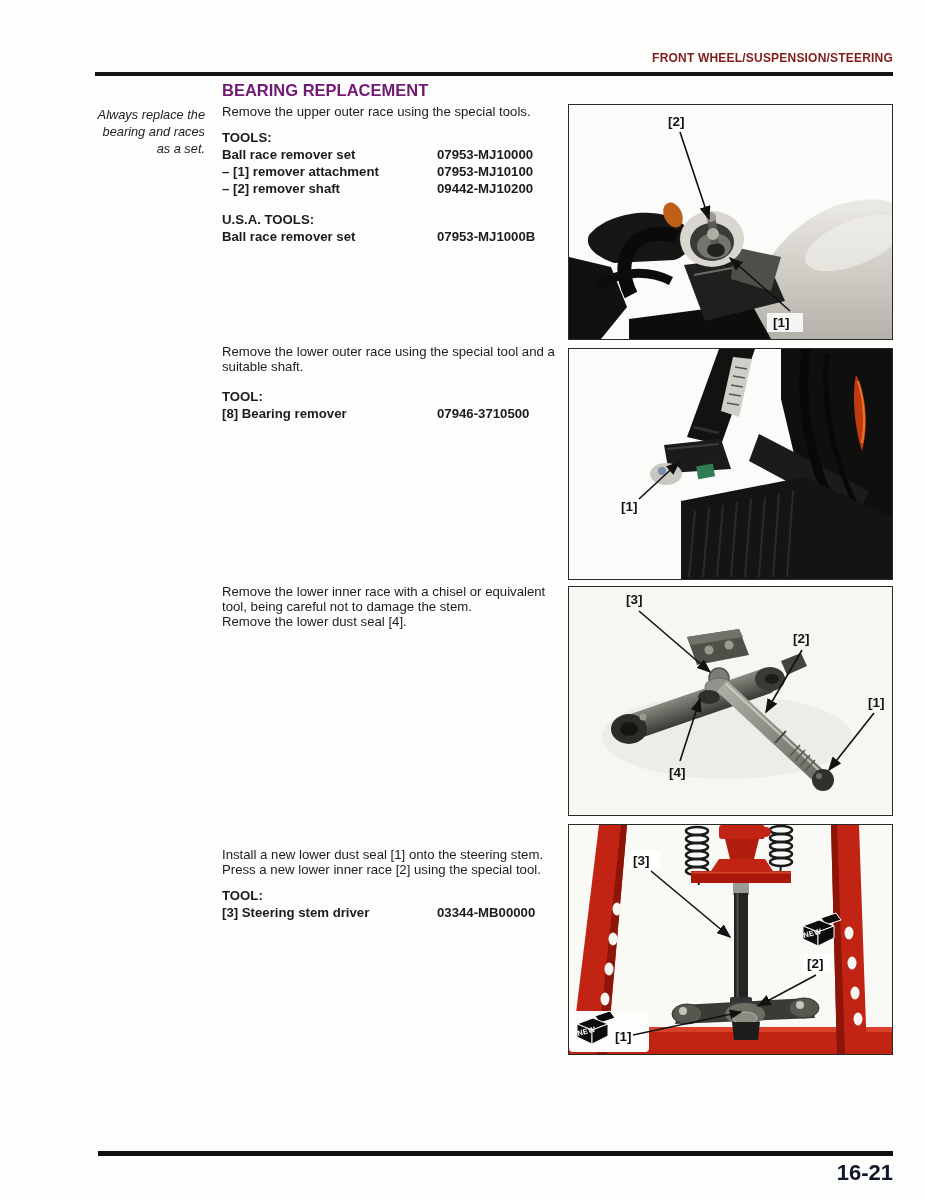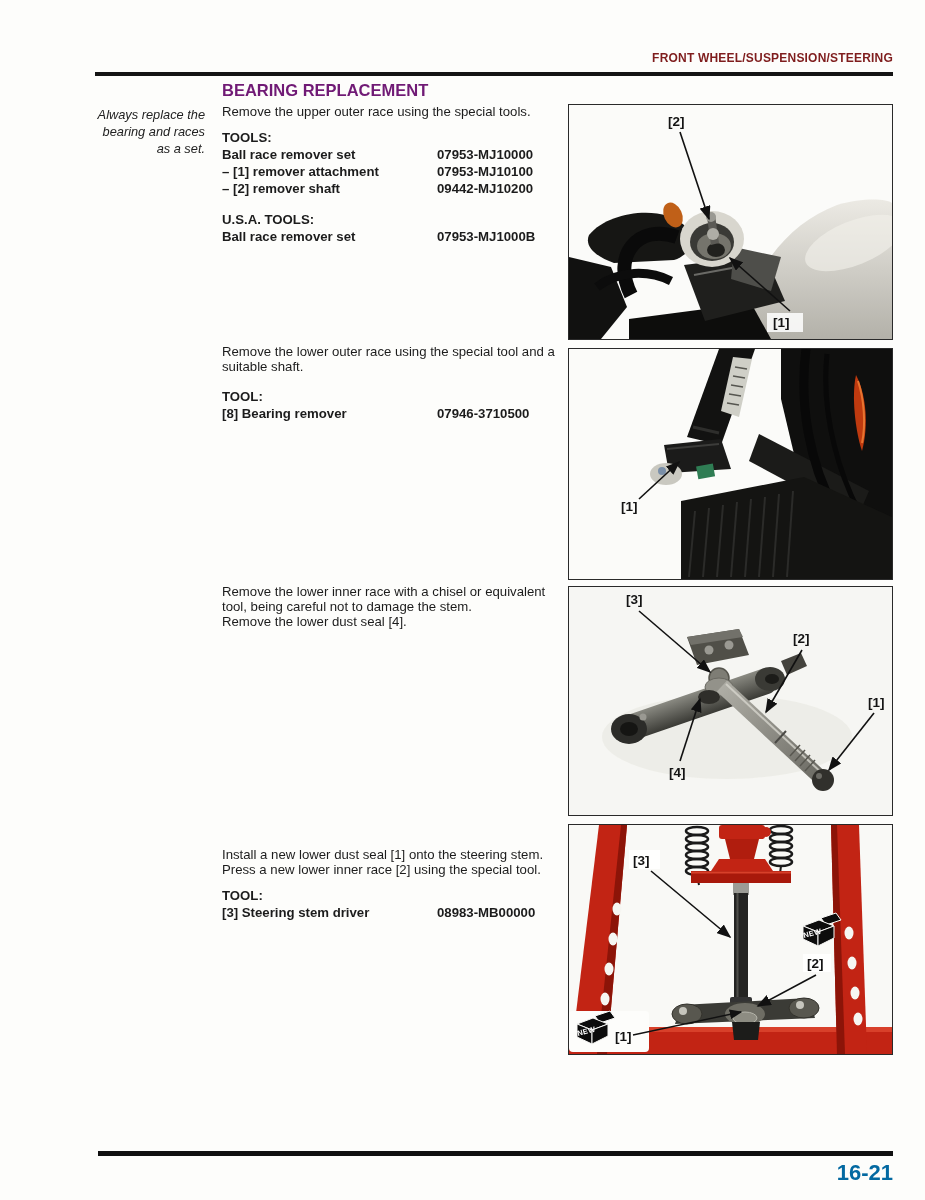--- a/index.html
+++ b/index.html
@@ -44,21 +44,21 @@
   .fig1 { top:104px; height:234px; }
   .fig2 { top:348px; height:230px; }
   .fig3 { top:586px; height:228px; }
   .fig4 { top:824px; height:229px; }
   .figure svg { display:block; width:100%; height:100%; }
   .fig-label { font-family:"Liberation Sans",sans-serif; font-size:13.5px; font-weight:600; fill:#141414; }
   .new-txt { font-family:"Liberation Sans",sans-serif; font-size:7.5px; font-weight:bold; fill:#ffffff; letter-spacing:.3px; }
 
   
   .footer-rule { position:absolute; top:1151px; left:98px; right:32px; height:5px; background:#101010; }
-  .page-number { position:absolute; top:1160px; right:32px; font-size:22px; font-weight:bold; color:#0369a1; }
+  .page-number { position:absolute; top:1160px; right:32px; font-size:22px; font-weight:bold; color:#0f172a; }
 </style>
 </head>
 <body>
 
 <div class="page">
 
   <div class="header-title">FRONT WHEEL/SUSPENSION/STEERING</div>
   <div class="header-rule"></div>
   <div class="section-heading">BEARING REPLACEMENT</div>
 
@@ -100,21 +100,21 @@
     <p class="mt7">Remove the lower inner race with a chisel or equivalent tool, being careful not to damage the stem.</p>
     <p class="mt7">Remove the lower dust seal [4].</p>
   </div>
 
   <div class="text-block tb4">
     <p>Install a new lower dust seal [1] onto the steering stem.</p>
     <p class="mt8">Press a new lower inner race [2] using the special tool.</p>
     <div class="tools-heading">TOOL:</div>
     <div class="tool-row">
       <span>[3] Steering stem driver</span>
-      <span class="tool-no">08983-MB00000</span>
+      <span class="tool-no">03344-MB00000</span>
     </div>
   </div>
 
   <div class="figure fig1">
     <svg viewBox="0 0 323 234">
       <defs>
         <marker id="ar1" markerWidth="9" markerHeight="7" refX="8" refY="3.5" orient="auto">
           <polygon points="0 0, 9 3.5, 0 7" fill="#111"></polygon>
         </marker>
         <linearGradient id="tank1" x1="0" y1="0" x2="0" y2="1">

